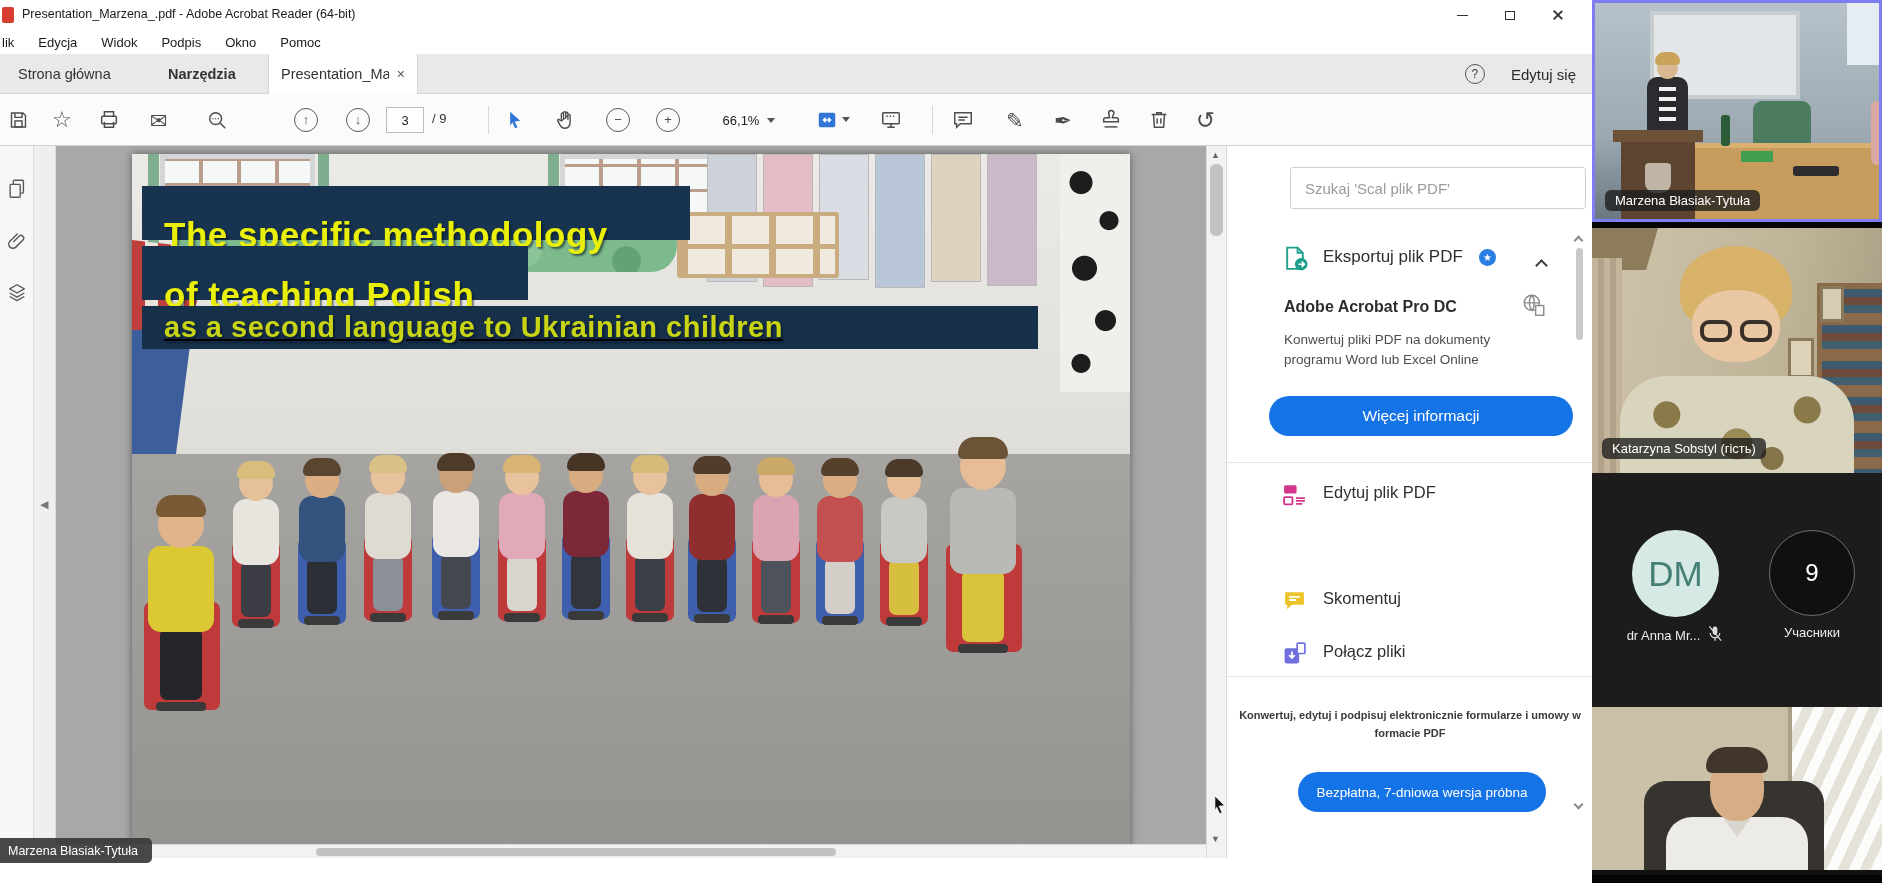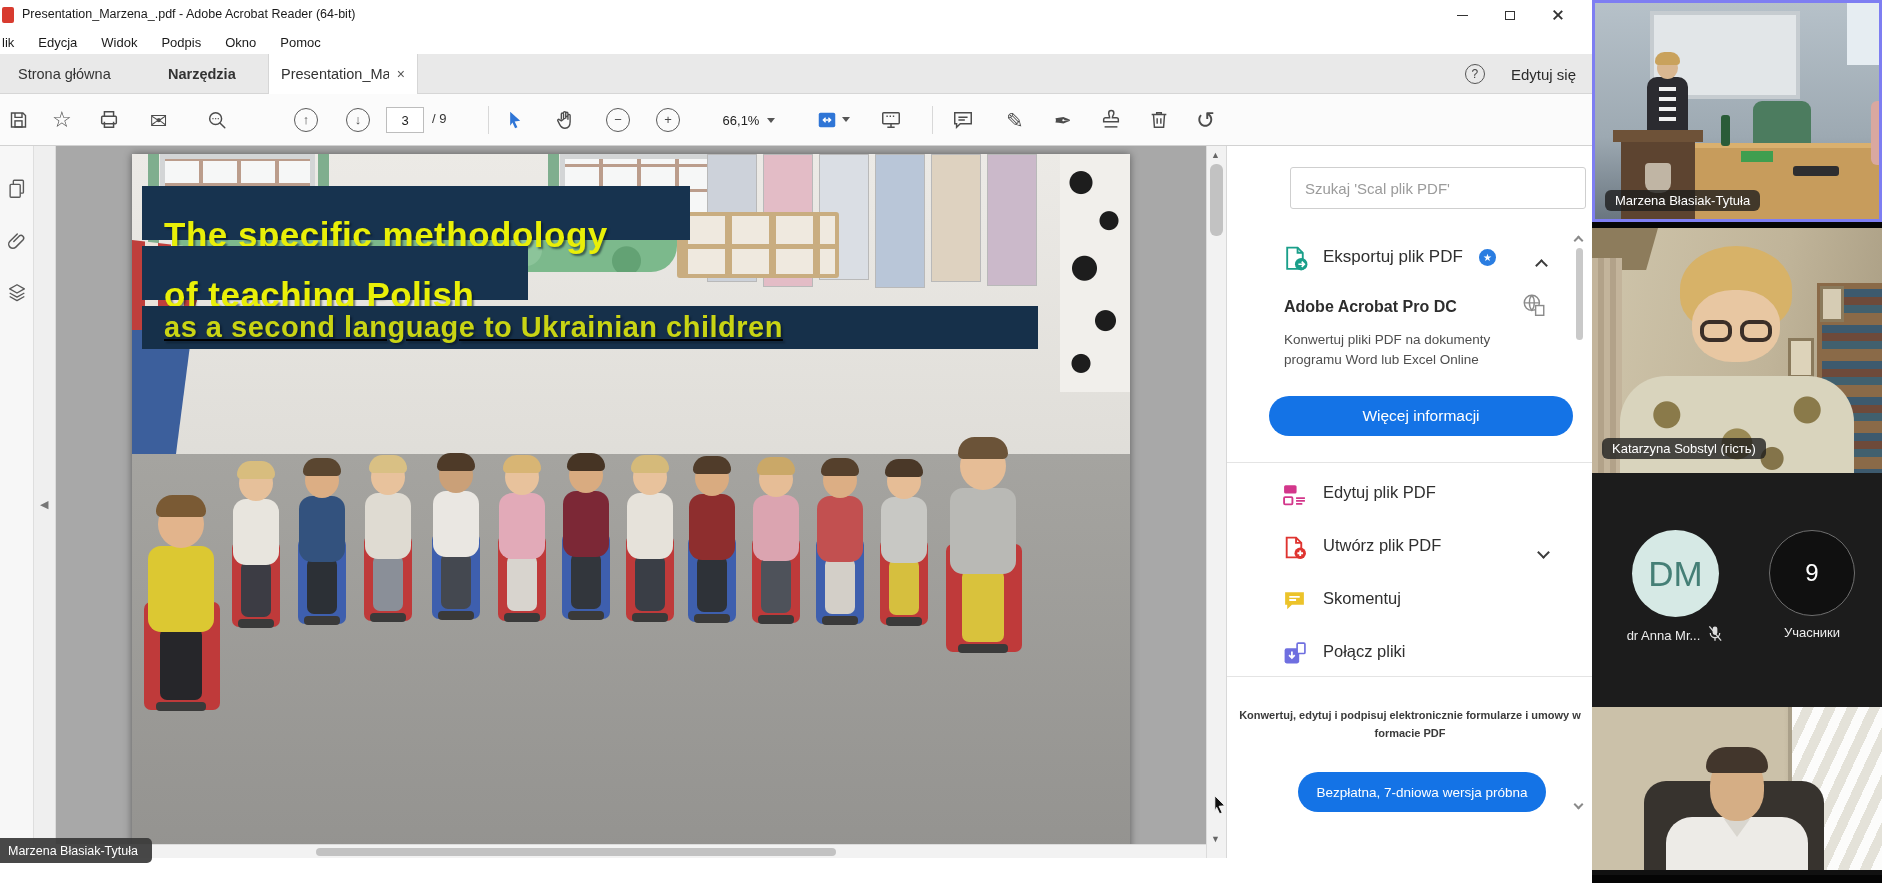--- a/index.html
+++ b/index.html
@@ -551,32 +551,20 @@
         <div class="toolrow" style="top:322px;">
           <span class="ricon">
             <svg width="25" height="25" viewBox="0 0 24 24">
                 <rect x="2" y="3" width="12" height="8" rx="1.5" fill="#d3368b"></rect>
                 <rect x="2" y="14.5" width="8" height="7" rx="1" fill="none" stroke="#d3368b" stroke-width="1.8"></rect>
                 <path d="M13.5 15.5h8.5M13.5 18.2h8.5M13.5 20.9h6" stroke="#d3368b" stroke-width="1.7"></path>
               </svg>
           </span>
           <span class="rlabel">Edytuj plik PDF</span>
         </div>
-        <div class="toolrow" style="top:375px;">
-          <span class="ricon">
-            <svg width="25" height="25" viewBox="0 0 24 24">
-                <path d="M4.5 2.5h9l5 5v14h-14z" fill="none" stroke="#df3430" stroke-width="1.8"></path>
-                <path d="M13.5 2.5v5h5" fill="none" stroke="#df3430" stroke-width="1.8"></path>
-                <circle cx="17.5" cy="17.5" r="5.5" fill="#df3430"></circle>
-                <path d="M17.5 14.8v5.4M14.8 17.5h5.4" stroke="#fff" stroke-width="1.8"></path>
-              </svg>
-          </span>
-          <span class="rlabel">Utwórz plik PDF</span>
-          <span class="chevpos"><span class="chev chev-down"></span></span>
-        </div>
         <div class="toolrow" style="top:481px;">
           <span class="ricon">
             <svg width="25" height="25" viewBox="0 0 24 24">
                 <rect x="2.5" y="7" width="14" height="14.5" rx="2" fill="#6f6fe0"></rect>
                 <path d="M9.5 10v6M6.8 13.6l2.7 2.7 2.7-2.7" stroke="#fff" stroke-width="1.7" fill="none"></path>
                 <rect x="14.5" y="2" width="7.5" height="10" rx="1" fill="#fff" stroke="#6f6fe0" stroke-width="1.6"></rect>
               </svg>
           </span>
           <span class="rlabel">Połącz pliki</span>
         </div>

